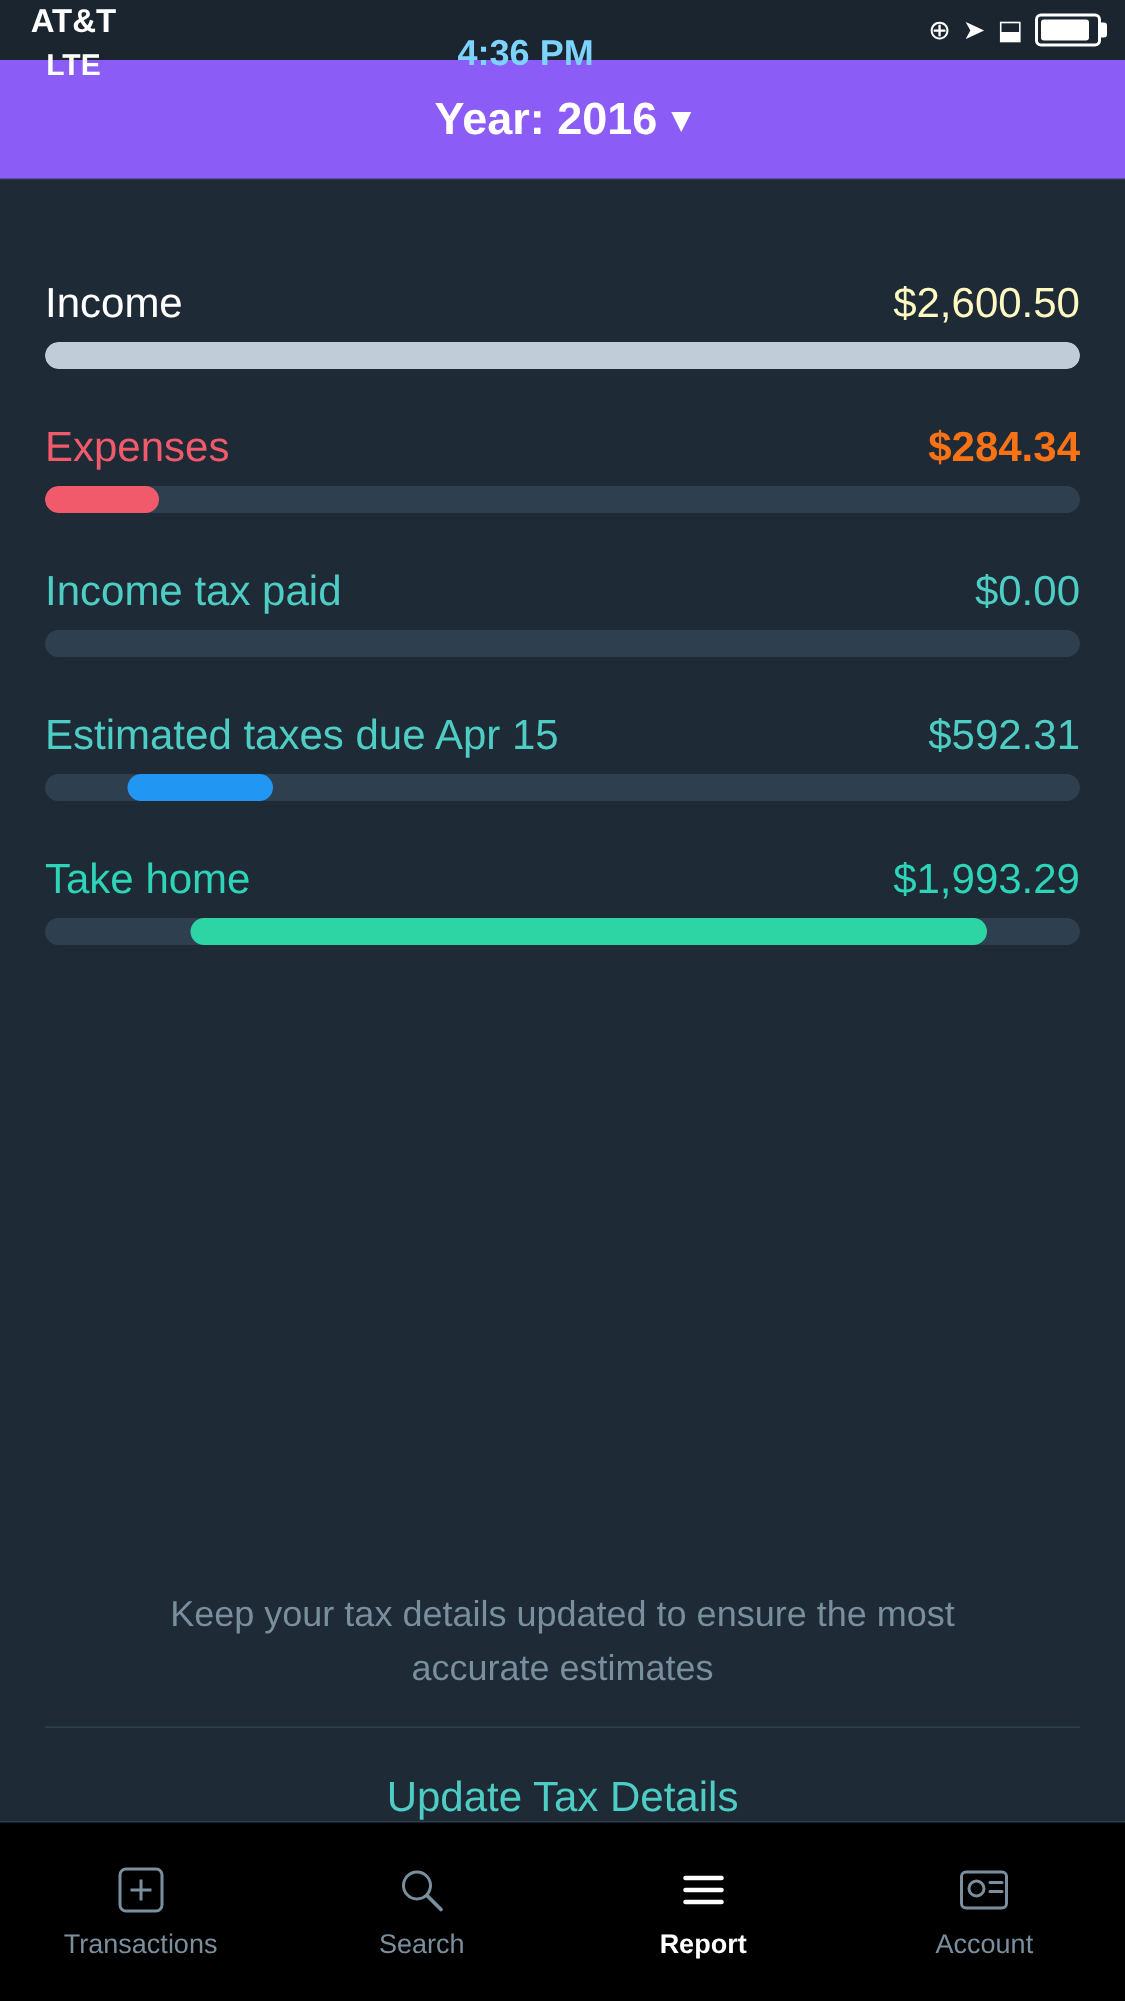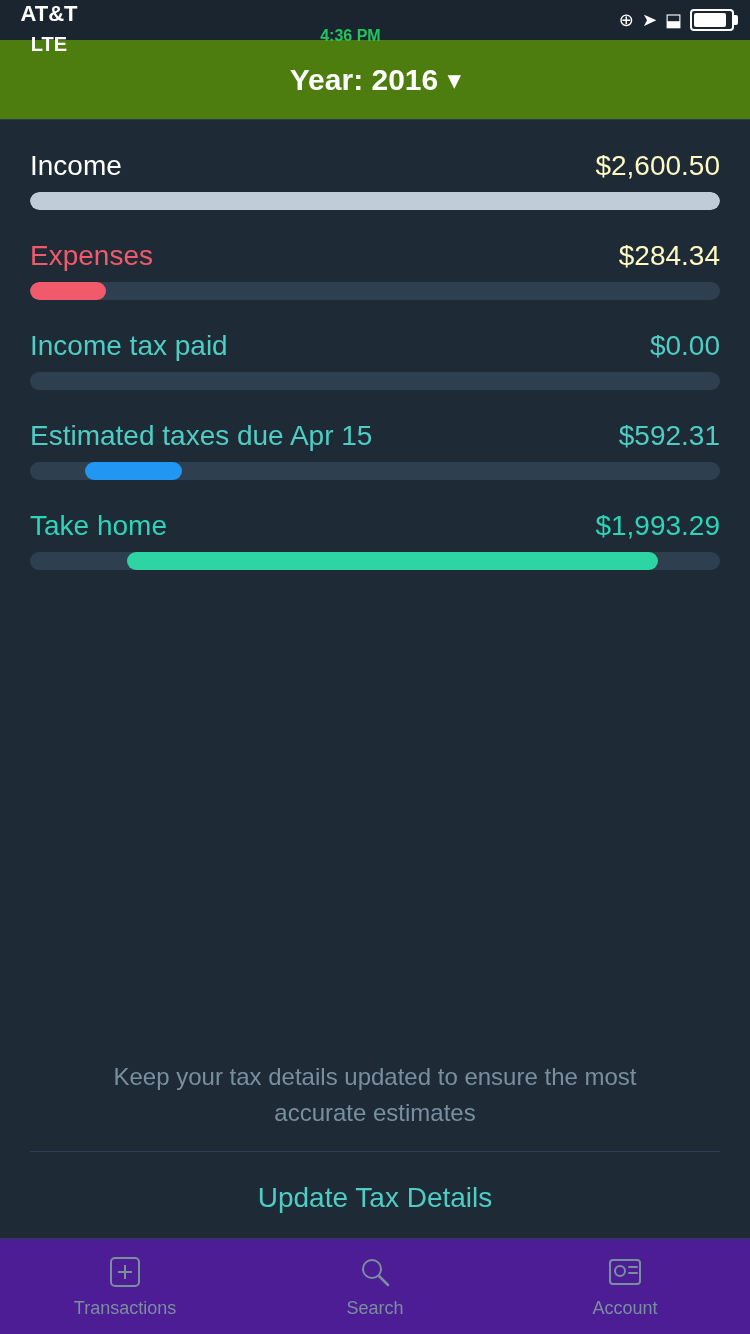--- a/index.html
+++ b/index.html
@@ -36,21 +36,21 @@
     .signal-dots {
       display: flex; gap: 4px; align-items: center;
     }
     .dot {
       width: 10px; height: 10px; border-radius: 50%;
       background: #ffffff;
     }
     .dot.empty { background: transparent; border: 2px solid #ffffff; }
     .carrier-text { font-size: 22px; font-weight: 600; }
     .lte-text { font-size: 20px; font-weight: 700; }
-    .status-center { font-size: 16px; font-weight: 700; color: #22c55e; margin-top: 32px; }
+    .status-center { font-size: 24px; font-weight: 700; color: #7dd3fc; margin-top: 32px; }
     .status-right {
       display: flex; align-items: center; gap: 8px;
     }
     .status-icon { font-size: 18px; color: #ffffff; }
     .battery {
       width: 44px; height: 22px; border: 2px solid #ffffff; border-radius: 4px;
       position: relative; display: flex; align-items: center; padding: 2px;
     }
     .battery::after {
       content: '';
@@ -58,21 +58,21 @@
       width: 4px; height: 10px; background: #ffffff; border-radius: 0 2px 2px 0;
     }
     .battery-fill {
       height: 100%; background: #ffffff; border-radius: 2px; width: 90%;
     }
 
     
     .header {
       width: 100%;
       height: 80px;
-      background-color: #4d7c0f;
+      background-color: #8b5cf6;
       display: flex;
       justify-content: center;
       border-bottom: 1px solid #2a3a48;
     }
     .header-title {
       font-size: 30px;
       font-weight: 700;
       color: #ffffff;
       display: flex;
       align-items: center;
@@ -90,35 +90,36 @@
 
     
     .stat-row {
       margin-bottom: 30px;
     }
     .stat-header {
       display: flex;
       justify-content: space-between;
       align-items: flex-start;
       margin-bottom: 10px;
+      margin-top: 36px;
     }
     .stat-label {
       font-size: 28px;
       font-weight: 400;
       color: #ffffff;
     }
     .stat-label.red { color: #f05a6a; }
     .stat-label.cyan { color: #4ecdc4; }
     .stat-label.teal { color: #2dd4b8; }
     .stat-value {
       font-size: 28px;
       font-weight: 400;
       color: #fef9c3;
     }
-    .stat-value.red { color: #fef9c3; }
+    .stat-value.red { color: #f97316; font-weight: bold; }
     .stat-value.cyan { color: #4ecdc4; }
     .stat-value.teal { color: #2dd4b8; }
 
     
     .progress-bar-bg {
       width: 100%;
       height: 18px;
       background-color: #2e3f50;
       border-radius: 9px;
       overflow: hidden;
@@ -159,22 +160,22 @@
       border: none;
       cursor: pointer;
     }
 
     
     .tab-bar {
       position: absolute;
       bottom: 0;
       left: 0;
       width: 100%;
-      height: 96px;
-      background-color: #4c1d95;
+      height: 120px;
+      background-color: #000000;
       border-top: 1px solid #2e3f50;
       display: flex;
       align-items: center;
       justify-content: space-around;
     }
     .tab-item {
       display: flex;
       flex-direction: column;
       align-items: center;
       gap: 8px;
@@ -303,20 +304,28 @@
   </div>
 
   <div class="tab-item">
     <svg class="tab-svg" viewBox="0 0 36 36">
       <circle cx="15" cy="15" r="9" stroke="#7a8f9e" stroke-width="2" fill="none"></circle>
       <line x1="22" y1="22" x2="31" y2="31" stroke="#7a8f9e" stroke-width="2.5" stroke-linecap="round"></line>
     </svg>
     <span class="tab-label">Search</span>
   </div>
 
+  <div class="tab-item">
+    <svg class="tab-svg active" viewBox="0 0 36 36">
+      <line x1="6" y1="10" x2="30" y2="10" stroke="#ffffff" stroke-width="3" stroke-linecap="round"></line>
+      <line x1="6" y1="18" x2="30" y2="18" stroke="#ffffff" stroke-width="3" stroke-linecap="round"></line>
+      <line x1="6" y1="26" x2="30" y2="26" stroke="#ffffff" stroke-width="3" stroke-linecap="round"></line>
+    </svg>
+    <span class="tab-label active">Report</span>
+  </div>
 
   <div class="tab-item">
     <svg class="tab-svg" viewBox="0 0 36 36">
       <rect x="3" y="6" width="30" height="24" rx="3" ry="3" stroke="#7a8f9e" stroke-width="2" fill="none"></rect>
       <circle cx="13" cy="17" r="5" stroke="#7a8f9e" stroke-width="2" fill="none"></circle>
       <line x1="22" y1="13" x2="30" y2="13" stroke="#7a8f9e" stroke-width="2" stroke-linecap="round"></line>
       <line x1="22" y1="19" x2="30" y2="19" stroke="#7a8f9e" stroke-width="2" stroke-linecap="round"></line>
     </svg>
     <span class="tab-label">Account</span>
   </div>

